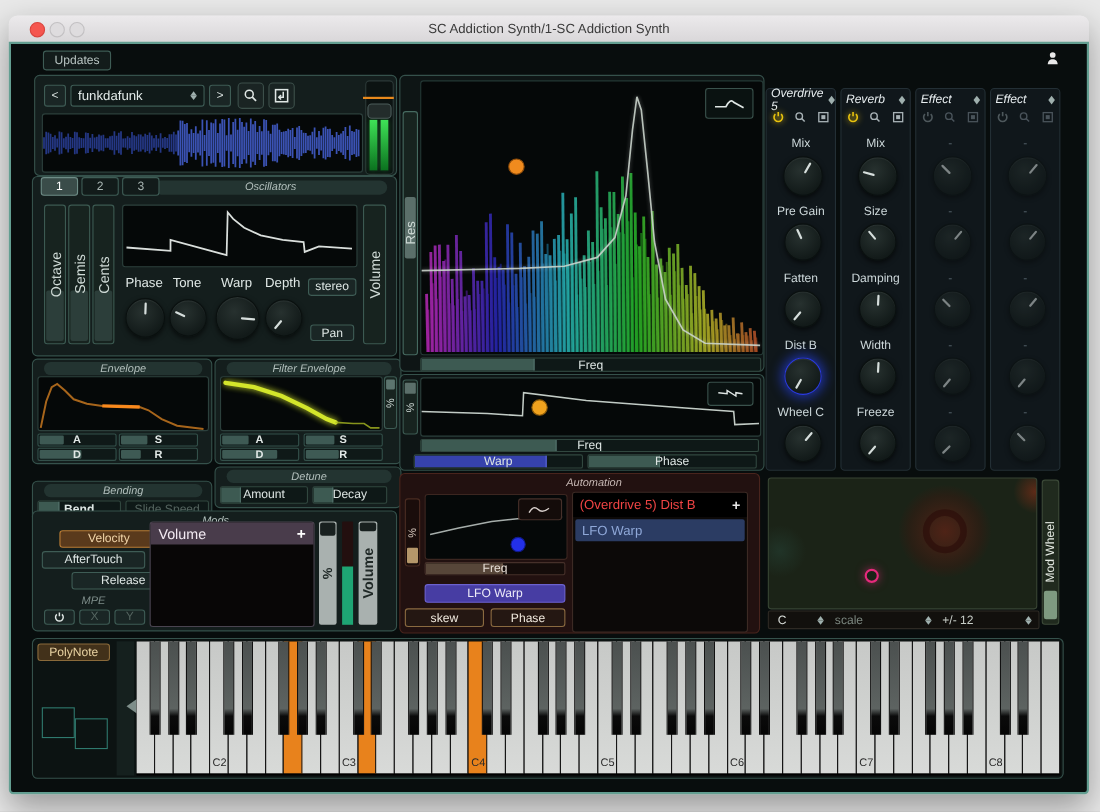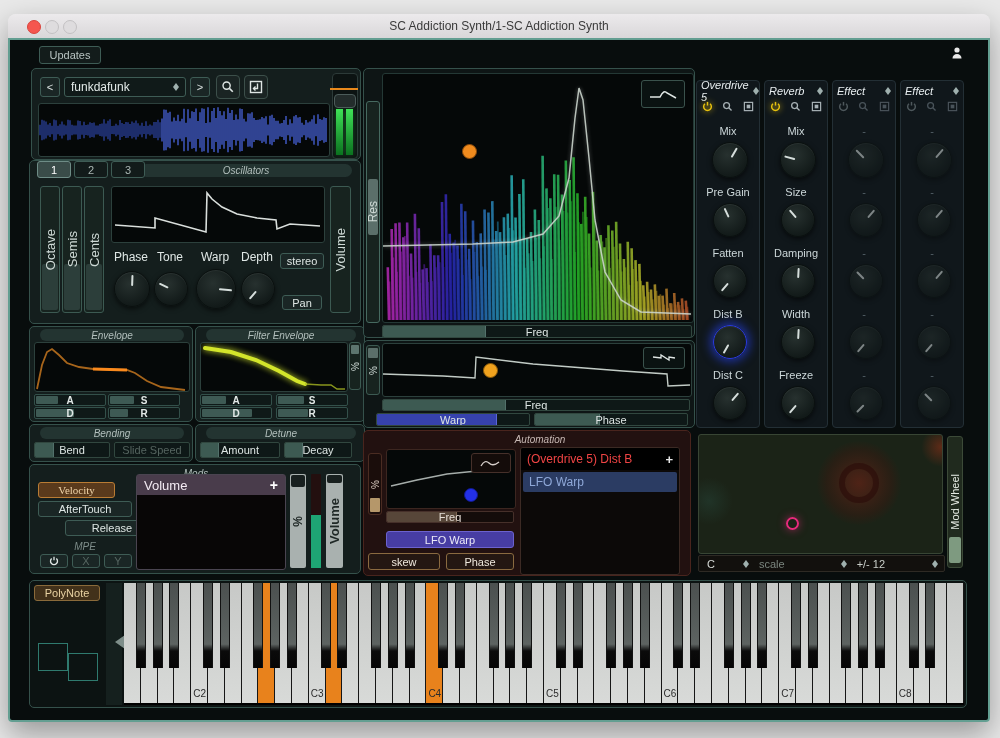--- a/index.html
+++ b/index.html
@@ -356,24 +356,24 @@
         <div class="adsr-ctl" style="left: 80px; top: 67px;">
           <div class="afill" style="width: 26px;"></div>
           <div class="alab">S</div>
         </div>
         <div class="adsr-ctl" style="left: 80px; top: 80px;">
           <div class="afill" style="width: 30px;"></div>
           <div class="alab">R</div>
         </div>
       </div>
 
-    <div class="panel" style="left:19px;top:384px;width:164px;height:38px;padding-left:21px;">
+    <div class="panel" style="left:19px;top:397px;width:164px;height:38px;padding-left:21px;">
       <div class="sec-strip" style="left:10px;top:2px;width:144px;height:12px;"></div>
       <div class="sec-title" style="left:10px;top:3px;width:144px;">Bending</div>
-      <div class="hslider" style="left:4px;top:17px;width:76px;height:16px;">
+      <div class="hslider" style="left:4px;top:17px;width:76px;height:16px;font-weight:bold;">
         <div class="fill" style="width:24%;"></div>
           <div class="lab">Bend</div>
       </div>
       <div class="hslider" style="left:84px;top:17px;width:76px;height:16px;">
         <div class="lab" style="color:#55645f;">Slide Speed</div>
       </div>
     </div>
 
     <div class="panel" style="left:185px;top:384px;width:170px;height:38px;">
       <div class="sec-strip" style="left:10px;top:2px;width:150px;height:12px;"></div>
@@ -383,21 +383,21 @@
           <div class="lab">Amount</div>
       </div>
       <div class="hslider" style="left:88px;top:17px;width:68px;height:16px;">
         <div class="fill" style="width:26%;"></div>
           <div class="lab">Decay</div>
       </div>
     </div>
 
     <div class="panel" style="left:19px;top:424px;width:332px;height:110px;">
       <div class="sec-title" style="left:0;top:3px;width:332px;">Mods</div>
-      <div class="btn" style="left:8px;top:17px;width:77px;height:16px;background:#5a3a1c;border-color:#b97c34;color:#f0d4a8;font-family:Liberation Serif, serif;">Velocity</div>
+      <div class="btn" style="left:24px;top:17px;width:90px;height:16px;background:#5a3a1c;border-color:#b97c34;color:#f0d4a8;">Velocity</div>
       <div class="btn" style="left:8px;top:36px;width:94px;height:16px;">AfterTouch</div>
       <div class="btn" style="left:8px;top:55px;width:94px;height:16px;margin-left:27px;">Release</div>
       <div class="sec-title" style="left:8px;top:76px;width:94px;color:#7d8c89;">MPE</div>
       <div class="btn" style="left:10px;top:89px;width:28px;height:14px;">
         <svg width="10" height="10" viewBox="0 0 12 12">
             <path d="M6 1v4" stroke="#dfe6e4" stroke-width="1.6" fill="none"></path>
             <path d="M3.2 3a4.2 4.2 0 1 0 5.6 0" fill="none" stroke="#dfe6e4" stroke-width="1.6"></path>
           </svg>
       </div>
       <div class="btn" style="left:42px;top:89px;width:28px;height:14px;color:#556560;">X</div>
@@ -711,21 +711,21 @@
             <div class="rot" style="transform: rotate(-140deg);">
               <div class="ptr"></div>
             </div>
           </div>
           <div class="fx-lab" style="top: 227px;">Dist B</div>
           <div class="knob glowknob" style="height: 32px; width: 32px; left: 16px; top: 244px;">
             <div class="rot" style="transform: rotate(-150deg);">
               <div class="ptr"></div>
             </div>
           </div>
-          <div class="fx-lab" style="top: 288px;">Dist C</div>
+          <div class="fx-lab" style="top: 288px;">Wheel C</div>
           <div class="knob" style="height: 32px; width: 32px; left: 16px; top: 305px;">
             <div class="rot" style="transform: rotate(40deg);">
               <div class="ptr"></div>
             </div>
           </div>
         </div>
         <div class="fx-col" style="left: 754px;">
           <div class="fx-head">
             <span>Reverb</span>
             <span class="updn">

